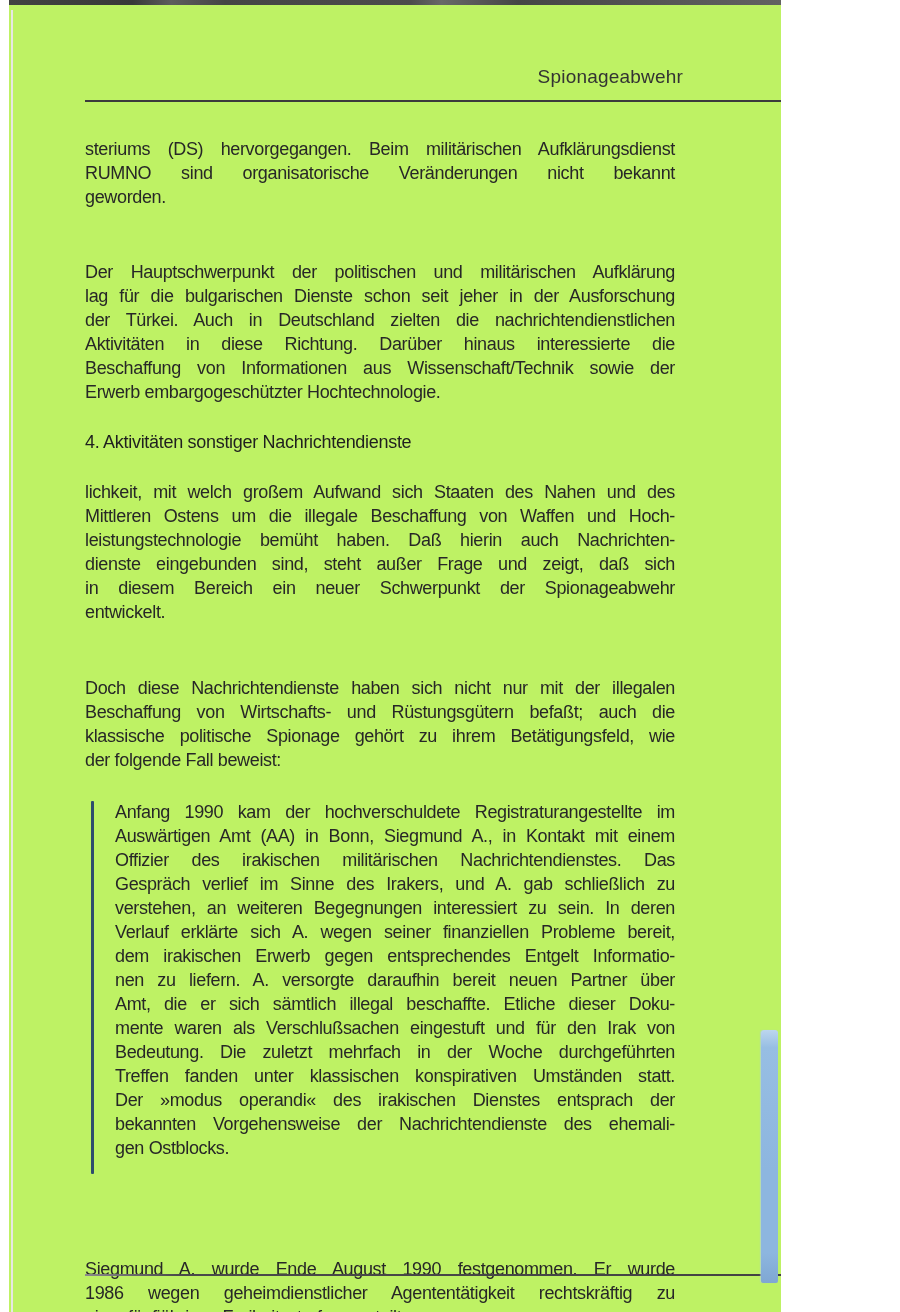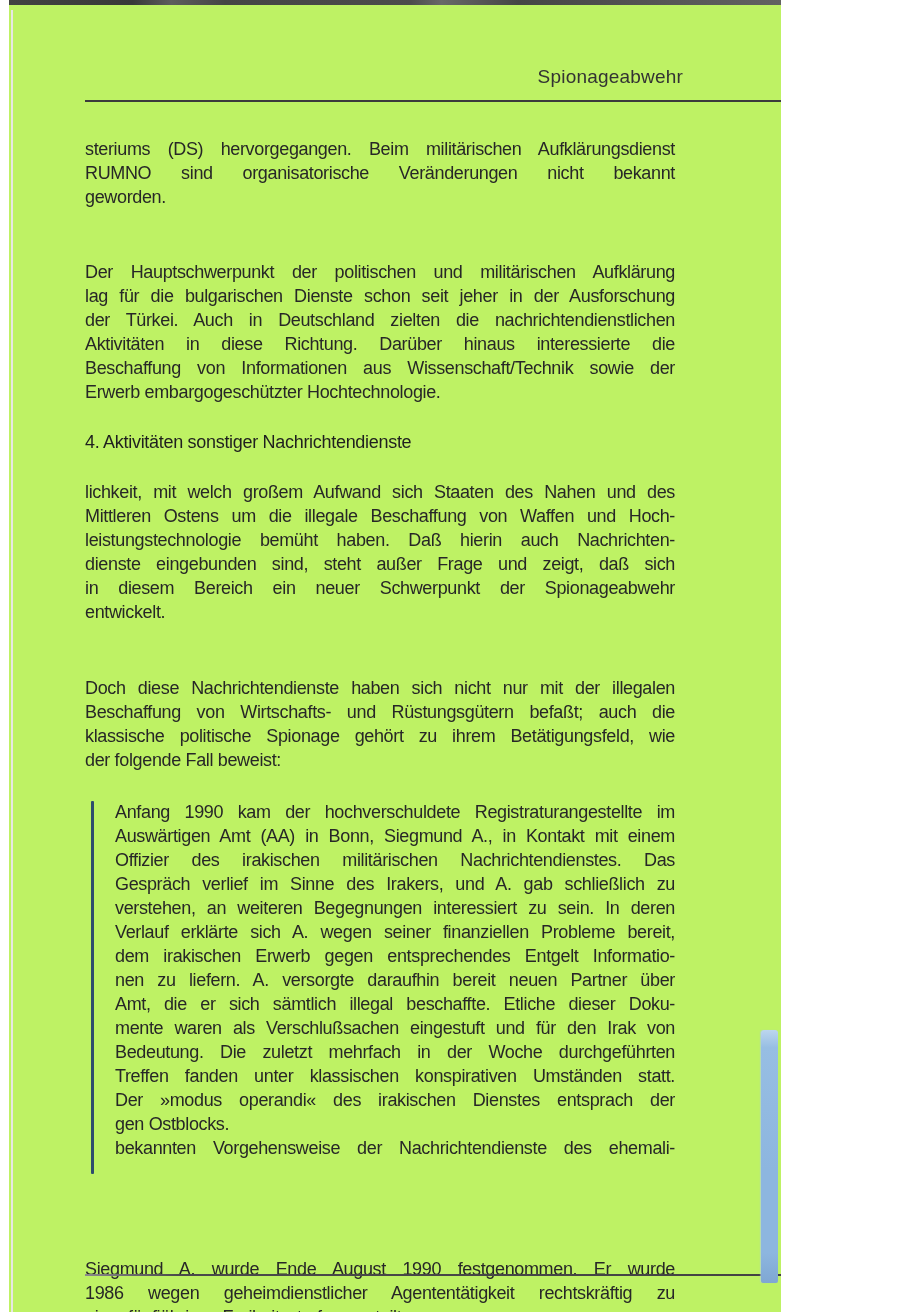--- a/index.html
+++ b/index.html
@@ -136,22 +136,22 @@
       <div class="tl">Gespräch verlief im Sinne des Irakers, und A. gab schließlich zu</div>
       <div class="tl">verstehen, an weiteren Begegnungen interessiert zu sein. In deren</div>
       <div class="tl">Verlauf erklärte sich A. wegen seiner finanziellen Probleme bereit,</div>
       <div class="tl">dem irakischen Erwerb gegen entsprechendes Entgelt Informatio-</div>
       <div class="tl">nen zu liefern. A. versorgte daraufhin bereit neuen Partner über</div>
       <div class="tl">Amt, die er sich sämtlich illegal beschaffte. Etliche dieser Doku-</div>
       <div class="tl">mente waren als Verschlußsachen eingestuft und für den Irak von</div>
       <div class="tl">Bedeutung. Die zuletzt mehrfach in der Woche durchgeführten</div>
       <div class="tl">Treffen fanden unter klassischen konspirativen Umständen statt.</div>
       <div class="tl">Der »modus operandi« des irakischen Dienstes entsprach der</div>
+      <div class="tl">bekannten Vorgehensweise der Nachrichtendienste des ehemali-</div>
       <div class="tl tl-last">gen Ostblocks.</div>
-      <div class="tl">bekannten Vorgehensweise der Nachrichtendienste des ehemali-</div>
     </div>
 
   <div class="tblock p5">
       <div class="tl">Siegmund A. wurde Ende August 1990 festgenommen. Er wurde</div>
       <div class="tl">1986 wegen geheimdienstlicher Agententätigkeit rechtskräftig zu</div>
       <div class="tl tl-last">einer fünfjährigen Freiheitsstrafe verurteilt.</div>
     </div>
 
   <div class="rule-bottom"></div>
 

